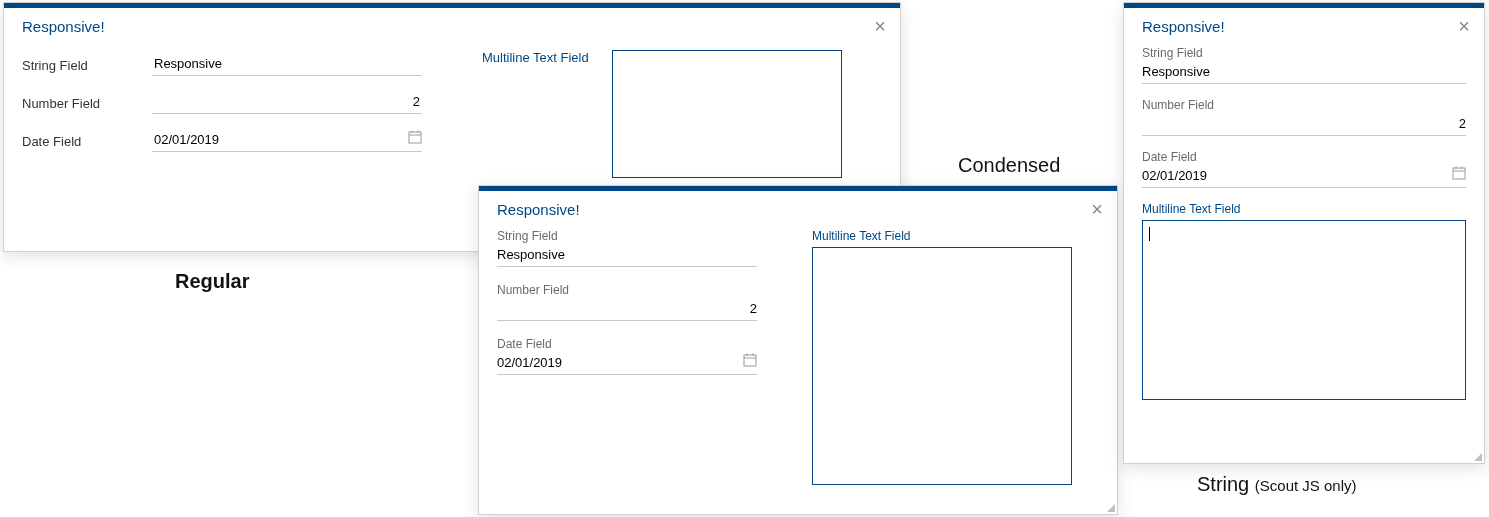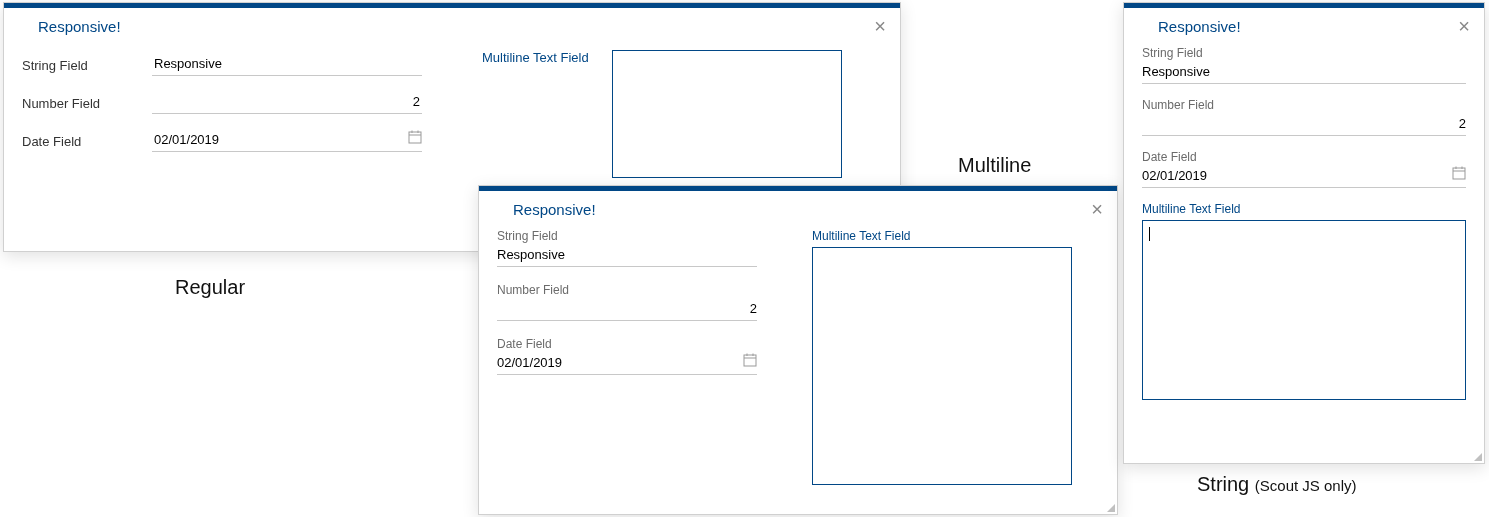--- a/index.html
+++ b/index.html
@@ -20,21 +20,21 @@
     box-shadow: 0 4px 16px rgba(0,0,0,0.12);
   }
   .dialog-topbar {
     height: 5px;
     background: #014786;
   }
   .dialog-header {
     display: flex;
     justify-content: space-between;
     align-items: center;
-    padding: 8px 14px 4px 34px;
+    padding: 8px 14px 4px 18px;
   }
   .dialog-title {
     color: #014786;
     font-size: 15px;
   }
   .close-x {
     color: #888;
     font-size: 20px;
     line-height: 1;
     font-weight: 300;
@@ -152,21 +152,21 @@
     position:absolute;
     font-size:20px;
     color:#111;
   }
   .caption-small { font-size:15px; color:#111; }
   
   
   #dlg-reg { left:3px; top:2px; width:898px; height:250px; }
   #dlg-cond { left:478px; top:185px; width:640px; height:330px; }
   #dlg-comp { left:1123px; top:2px; width:362px; height:462px; }
-  #cap-reg { left:175px; top:276px; }
+  #cap-reg { left:175px; top:270px;font-weight:bold; }
   #cap-cond { left:958px; top:154px; }
   #cap-comp { left:1197px; top:473px; }
 </style>
 </head>
 <body>
 
 <div id="dlg-reg" class="dialog">
   <div class="dialog-topbar"></div>
   <div class="dialog-header">
     <div class="dialog-title">Responsive!</div>
@@ -284,17 +284,17 @@
       <div class="comp-multi-label">Multiline Text Field</div>
       <div class="comp-multiline">
         <span class="cursor-bar"></span>
       </div>
     </div>
   </div>
   <div class="resize-handle"></div>
 </div>
 
 <div id="cap-reg" class="caption">Regular</div>
-<div id="cap-cond" class="caption">Multiline</div>
+<div id="cap-cond" class="caption">Condensed</div>
 <div id="cap-comp" class="caption">
   <span>String</span>
   <span class="caption-small">(Scout JS only)</span>
 </div>
 
 </body></html>

